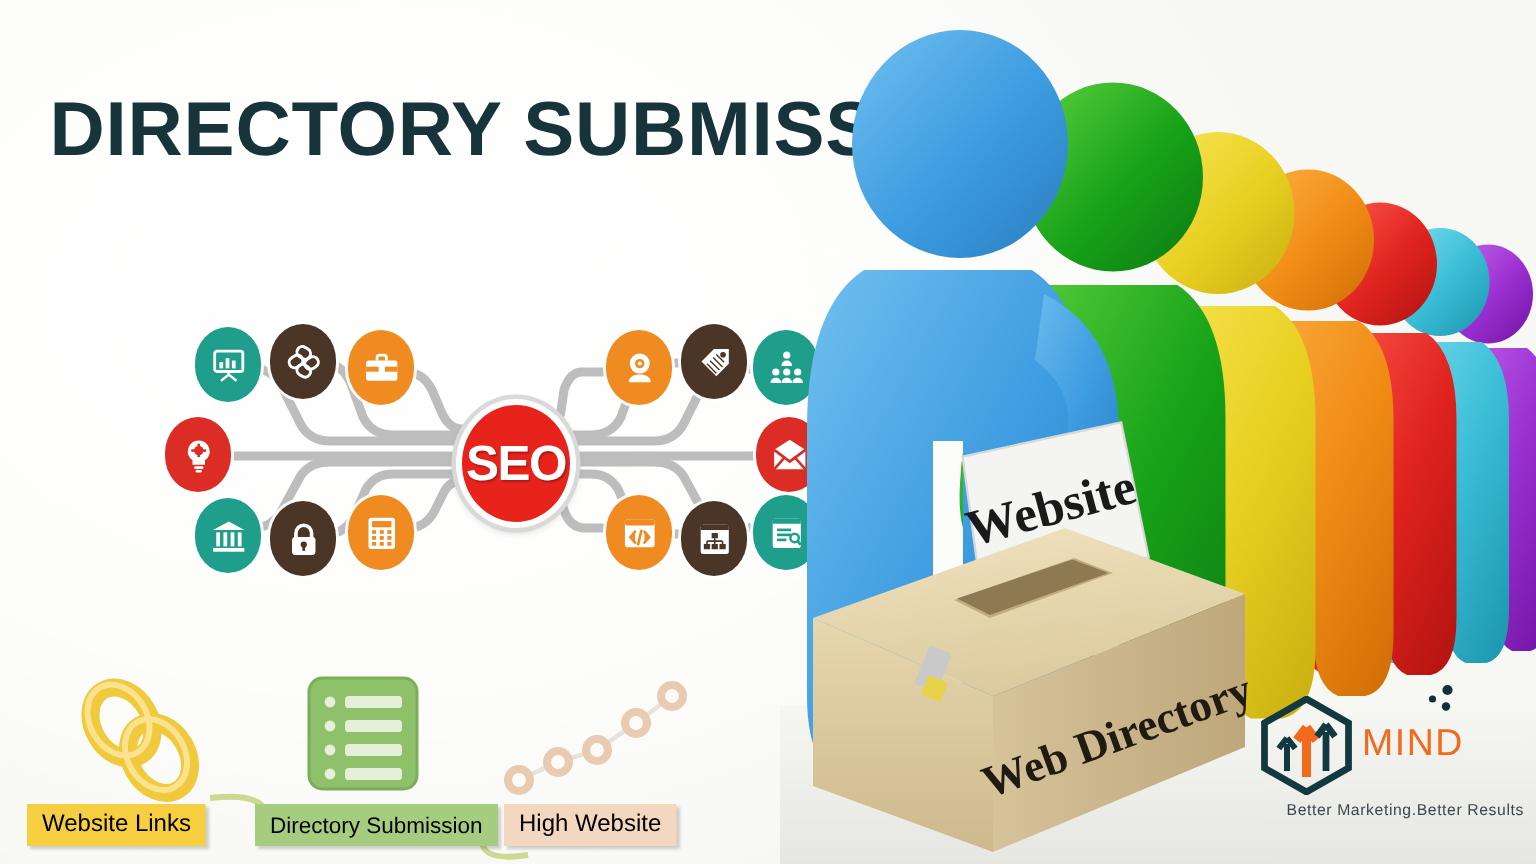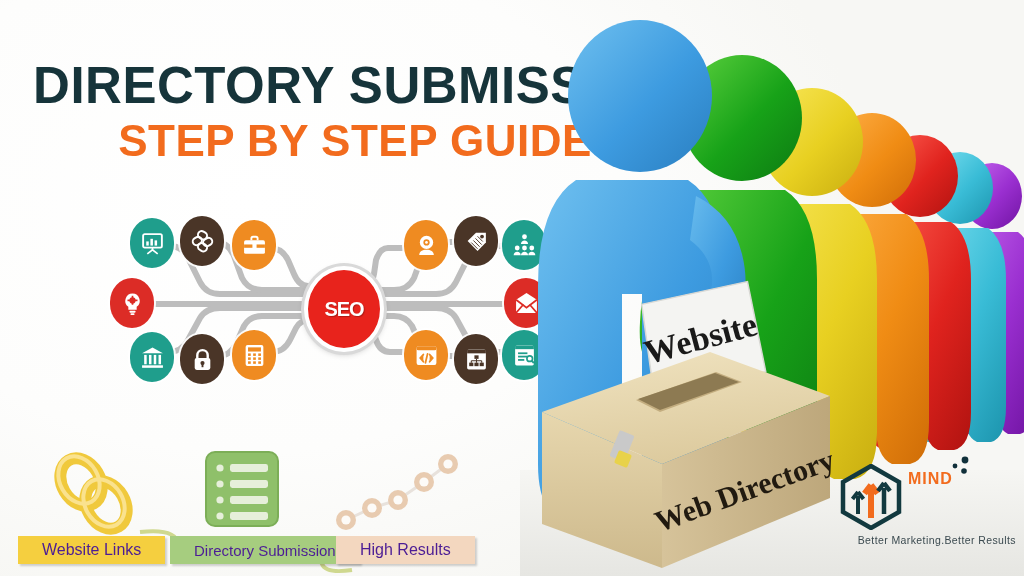--- a/index.html
+++ b/index.html
@@ -43,65 +43,64 @@
   .n-red{background:#dc2c26;}
   .seo-core{
     position:absolute;left:196px;top:50px;width:72px;height:78px;
     border-radius:50%;background:#e8231c;
     border:4px solid #ffffff;
     box-shadow:0 0 0 3px #d9d9d9, 0 2px 6px rgba(0,0,0,.25);
     display:flex;align-items:center;justify-content:center;
     z-index:5;
   }
   .seo-core span{
-    color:#fff;font-weight:bold;font-size:20px;letter-spacing:-1px;
+    color:#fff;font-weight:bold;font-size:33px;letter-spacing:-1px;
     font-family:"Liberation Sans", sans-serif;
     text-shadow:1px 1px 1px rgba(0,0,0,.25);
   }
 
   
   .flow{position:absolute;left:0;top:440px;width:500px;height:136px;}
   .chain-ico{position:absolute;left:48px;top:12px;width:92px;height:88px;}
   .dirdoc{position:absolute;left:200px;top:8px;width:84px;height:84px;}
   .rings{position:absolute;left:332px;top:6px;width:126px;height:90px;}
   .lbl{
     position:absolute;height:28px;display:flex;align-items:center;
-    justify-content:center;padding:0 24px;font-size:15px;color:#4c1d95;
+    justify-content:center;padding:0 10px;font-size:15px;color:#000000;
     box-shadow:2px 2px 2px rgba(0,0,0,.18);
     white-space:nowrap;
   }
   .lbl-yellow{background:#f5cf3f;left:18px;top:96px;font-size:16px;}
   .lbl-green{background:#a6cd7f;left:170px;top:96px;}
   .lbl-peach{background:#f3d7bf;left:336px;top:96px;font-size:16px;}
 
   
   .scene{position:absolute;left:520px;top:0;width:504px;height:576px;}
 
   
   .logo{position:absolute;left:838px;top:462px;width:176px;height:96px;}
   .logo-mark{position:absolute;left:0;top:2px;width:66px;height:66px;}
   .logo-text{position:absolute;left:70px;top:4px;}
   .logo-line{
-    color:#F26B1D;font-size:16px;font-weight:bold;letter-spacing:1px;
-    line-height:25px;font-family:"Liberation Sans", sans-serif;
+    color:#F26B1D;font-size:25px;font-weight:normal;letter-spacing:1px;
+    line-height:25px;font-family:"Liberation Sans", sans-serif;margin-top:17px;
   }
   .logo-tag{
     position:absolute;left:-4px;top:72px;width:182px;text-align:right;
     color:#3b4a50;font-size:10.5px;letter-spacing:.4px;white-space:nowrap;
   }
   .dots{position:absolute;left:950px;top:455px;width:22px;height:22px;}
 </style>
 </head>
 <body>
 
 <div id="stage">
 
   <div class="title-block">
     <div class="title-main">DIRECTORY SUBMISSION</div>
-    <div class="title-sub">STEP BY STEP GUIDE</div>
   </div>
 
   <div class="seo-wrap">
     <svg class="seo-wires" viewBox="0 0 440 168">
       <g fill="none" stroke="#bdbdbd" stroke-width="6" stroke-linecap="round">
 
         <path d="M44,30 L62,30 Q74,30 80,42 L92,66 Q98,78 112,78 L196,78"></path>
         <path d="M94,26 L108,26 Q120,26 126,40 L134,62 Q140,74 154,74 L196,74"></path>
         <path d="M146,32 L162,32 Q174,32 180,44 L186,58 Q191,70 200,70 L204,70"></path>
 
@@ -326,21 +325,21 @@
           <circle cx="66" cy="54" r="4.6" fill="#fdfbf8"></circle>
         <circle cx="92" cy="36" r="10" fill="#e8cbb0"></circle>
           <circle cx="92" cy="36" r="4.6" fill="#fdfbf8"></circle>
         <circle cx="116" cy="18" r="10" fill="#e8cbb0"></circle>
           <circle cx="116" cy="18" r="4.6" fill="#fdfbf8"></circle>
       </g>
     </svg>
 
     <div class="lbl lbl-yellow">Website Links</div>
     <div class="lbl lbl-green">Directory Submission</div>
-    <div class="lbl lbl-peach">High Results</div>
+    <div class="lbl lbl-peach">High Website</div>
   </div>
 
   <div class="scene">
     <svg viewBox="0 0 504 576" width="504" height="576">
       <defs>
         <linearGradient id="gBlue" x1="0" y1="0" x2="1" y2="1">
           <stop offset="0" stop-color="#6fc0ef"></stop>
             <stop offset="0.55" stop-color="#3d9be0"></stop>
             <stop offset="1" stop-color="#2a7ec0"></stop>
         </linearGradient>

